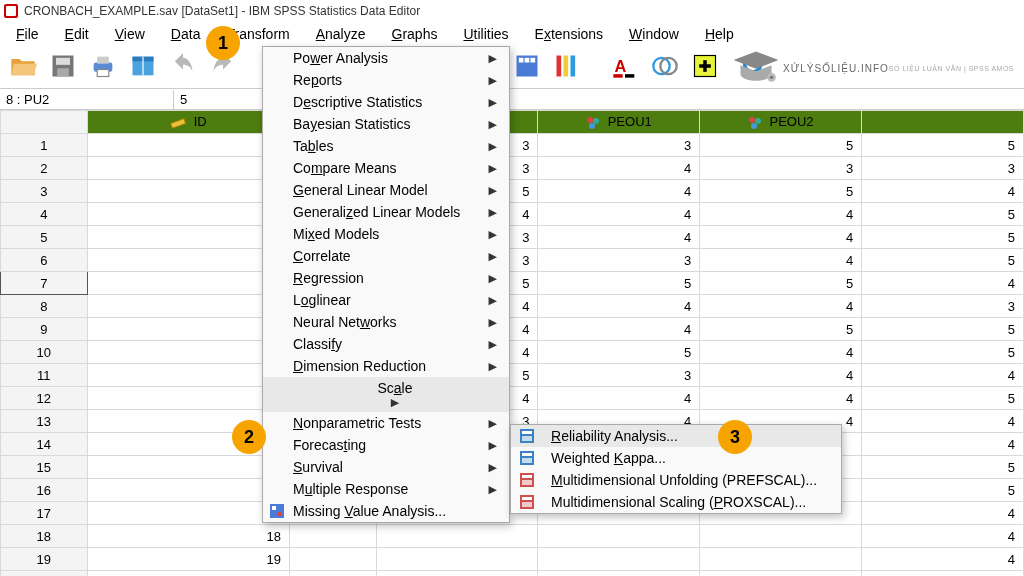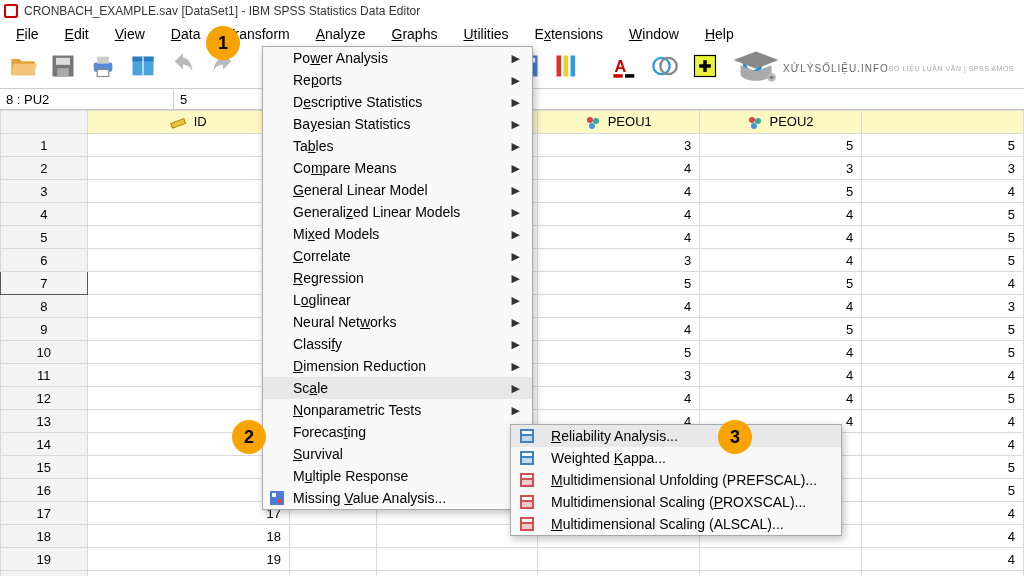--- a/index.html
+++ b/index.html
@@ -29,31 +29,31 @@
 
   
   .refbar { display:flex; align-items:center; height:22px; border-top:1px solid #ccc; border-bottom:1px solid #ccc; }
   .refcell { width:174px; padding:2px 6px; border-right:1px solid #ccc; font-size:13px; }
   .refval { flex:1; padding:2px 6px; font-size:13px; }
 
   
   .grid { position:absolute; left:0; top:110px; right:0; bottom:0; overflow:hidden; }
   table { border-collapse: collapse; width: 100%; table-layout:fixed; }
   th, td { border: 1px solid #d9d9d9; height: 23px; font-size: 13px; padding: 0 8px; text-align: right; background:#fff; }
-  th { background: #fef9c3; font-weight: normal; text-align:center; position:relative; }
+  th { background: #4d7c0f; font-weight: normal; text-align:center; position:relative; }
   th .hicon { display:inline-flex; vertical-align:middle; margin-right:4px; }
   .rownum { background:#f4f4f4; text-align:center; width:60px; }
   .rownum.sel { border:1px solid #555; }
   col.cid { width:140px; }
   col.cdat { width:112px; }
 
   
-  .dropdown { position:absolute; left:262px; top:46px; width:271px; background:#f9f9f9; border:1px solid #aaa; box-shadow:2px 3px 8px rgba(0,0,0,.25); z-index:50; }
+  .dropdown { position:absolute; left:262px; top:46px; width:248px; background:#f9f9f9; border:1px solid #aaa; box-shadow:2px 3px 8px rgba(0,0,0,.25); z-index:50; }
   .dditem { display:flex; align-items:center; justify-content:space-between; padding:3px 12px 3px 30px; font-size:14px; cursor:default; position:relative; }
-  .dditem.hl { background:#e8e8e8; }
+  .dditem.hl { background:#e8e8e8;flex-direction:column; }
   .dditem .arrow { font-size:11px; color:#333; }
   .dditem .ico { position:absolute; left:6px; width:16px; height:16px; display:flex; align-items:center; justify-content:center; }
   .dditem u { text-decoration: underline; }
 
   
   .submenu { position:absolute; left:510px; top:424px; width:332px; background:#f9f9f9; border:1px solid #aaa; box-shadow:2px 3px 8px rgba(0,0,0,.25); z-index:60; }
   .subitem { display:flex; align-items:center; gap:16px; padding:3px 14px 3px 8px; font-size:14px; cursor:default; }
   .subitem.hl { background:#e8e8e8; }
   .subitem .sico { width:16px; height:16px; display:flex; align-items:center; justify-content:center; }
   .subitem u { text-decoration: underline; }
@@ -561,27 +561,17 @@
     <div class="subitem">
       <span class="sico">
         <svg width="16" height="16">
           <rect x="1" y="1" width="14" height="14" fill="#d05050"></rect>
           <rect x="3" y="3" width="10" height="3" fill="#fff"></rect>
           <rect x="3" y="8" width="10" height="5" fill="#fff" opacity=".7"></rect>
         </svg>
       </span>
       <span>Multidimensional Scaling (<u>P</u>ROXSCAL)...</span>
     </div>
-    <div class="subitem">
-      <span class="sico">
-        <svg width="16" height="16">
-          <rect x="1" y="1" width="14" height="14" fill="#d05050"></rect>
-          <rect x="3" y="3" width="10" height="3" fill="#fff"></rect>
-          <rect x="3" y="8" width="10" height="5" fill="#fff" opacity=".7"></rect>
-        </svg>
-      </span>
-      <span><u>M</u>ultidimensional Scaling (ALSCAL)...</span>
-    </div>
   </div>
 
 <div class="badge" style="left:206px; top:26px;">1</div>
 <div class="badge" style="left:232px; top:420px;">2</div>
 <div class="badge" style="left:718px; top:420px;">3</div>
 
 </body></html>

